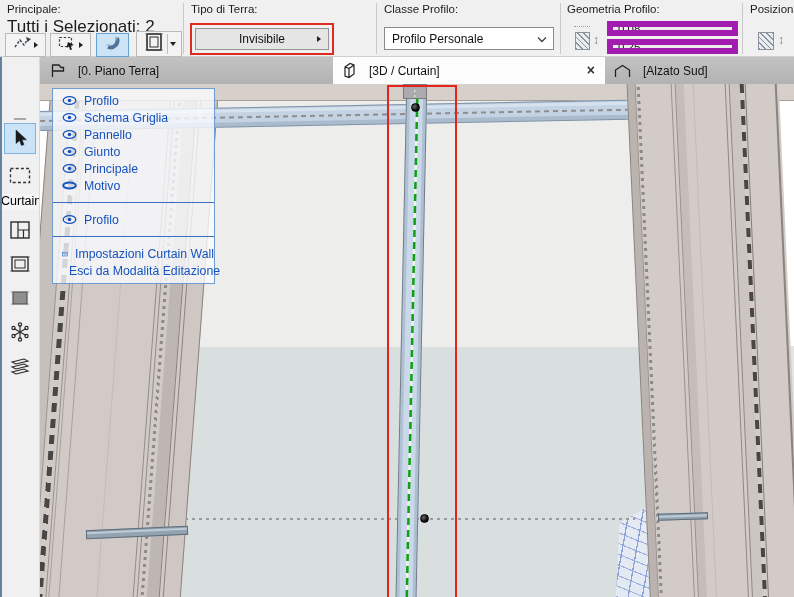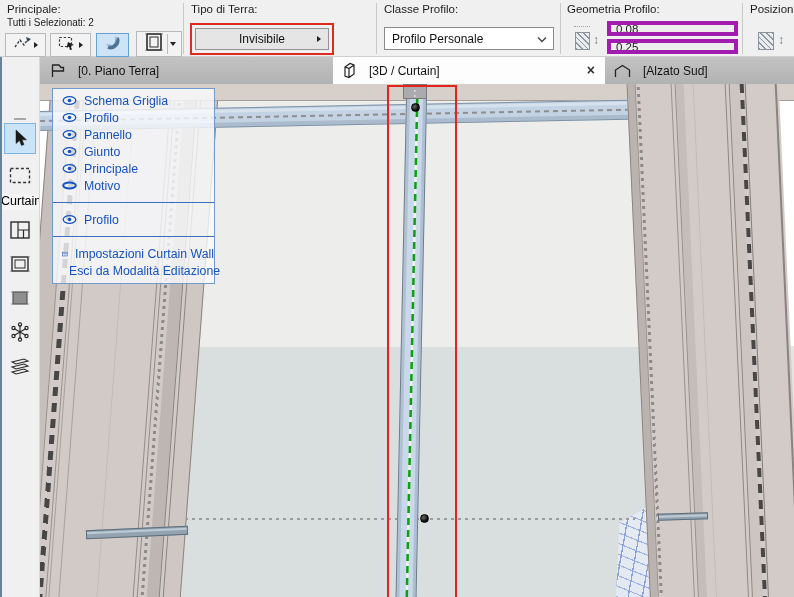--- a/index.html
+++ b/index.html
@@ -4,30 +4,30 @@
 <style>
   * { margin:0; padding:0; box-sizing:border-box; }
   html,body { width:794px; height:597px; overflow:hidden; }
   body { font-family:"Liberation Sans", sans-serif; background:#f0f0f0; position:relative; }
   .abs { position:absolute; }
 
   
   #toolbar { left:0; top:0; width:794px; height:57px; background:#f0f0f0; border-bottom:1px solid #cfcfcf; }
   .tsep { top:3px; width:1px; height:51px; background:#c9c9c9; }
   .tlabel { font-size:11.5px; color:#1c1c1c; white-space:nowrap; }
-  .tstatus { font-size:10px; color:#1c1c1c; white-space:nowrap; }
+  .tstatus { font-size:17px; color:#1c1c1c; white-space:nowrap; }
   .tbtn { height:24px; background:#f3f3f3; border:1px solid #b9b9b9; display:flex; align-items:center; justify-content:center; gap:2px; }
   .tbtn.active { background:#cde4f6; border:1px solid #66a1d2; }
   .chevR { width:0; height:0; border-left:4px solid #222; border-top:3.5px solid transparent; border-bottom:3.5px solid transparent; }
   .chevD { width:0; height:0; border-top:4px solid #222; border-left:3.5px solid transparent; border-right:3.5px solid transparent; }
   #tipoRed { left:190px; top:23px; width:144px; height:32px; border:2px solid #dd2b20; }
   #tipoBtn { left:3px; top:3px; width:134px; height:22px; background:#e5e5e5; border:1px solid #939393; display:flex; align-items:center; font-size:12px; color:#111; padding:0 8px;justify-content:center; }
   #tipoBtn .chevR { position:absolute; right:7px; }
   #classeCombo { left:384px; top:27px; width:170px; height:23px; background:#fff; border:1px solid #8a8a8a; display:flex; align-items:center; font-size:12px; color:#111; padding:0 7px; }
-  .field { width:131px; height:15px; background:#ededed; border:4px solid #a21caf; font-size:11.5px; color:#222; padding:0 5px; line-height:13px; }
+  .field { width:131px; height:15px; background:#ededed; border:6px solid #a21caf; font-size:11.5px; color:#222; padding:0 5px; line-height:13px; }
   .hatchbox { background:repeating-linear-gradient(45deg, rgba(125,135,145,.85) 0 1px, transparent 1px 4px), #e9edf0; border:1px solid #8a939b; }
   .arrV { color:#7b848c; font-size:12px; line-height:12px; }
   .dotH { border-top:1px dotted #9aa3ab; }
 
   
   #tabbar { left:40px; top:57px; width:754px; height:27px; background:linear-gradient(#c3c3c3,#b2b2b2); }
   .tab { height:27px; display:flex; align-items:center; gap:12px; font-size:12px; color:#111; padding:0 8px; }
   .tab.activeTab { background:#fdfdfd; }
   .tabicon { display:block; }
   #tabClose { font-size:14px; color:#333; font-weight:bold; line-height:14px; cursor:default; }
@@ -291,28 +291,28 @@
   <div id="beamR" class="minibeam abs"></div>
   <div id="redrect" class="abs"></div>
 </div>
 
 <div id="menu" class="abs">
   <div class="mi">
     <svg width="15" height="11" viewBox="0 0 15 11">
         <ellipse cx="7.5" cy="5.5" rx="6.3" ry="3.9" fill="none" stroke="#1553c0" stroke-width="1.3"></ellipse>
         <circle cx="7.5" cy="5.5" r="1.8" fill="#1553c0"></circle>
       </svg>
+    <span>Profilo</span>
+  </div>
+  <div class="mi">
+    <svg width="15" height="11" viewBox="0 0 15 11">
+        <ellipse cx="7.5" cy="5.5" rx="6.3" ry="3.9" fill="none" stroke="#1553c0" stroke-width="1.3"></ellipse>
+        <circle cx="7.5" cy="5.5" r="1.8" fill="#1553c0"></circle>
+      </svg>
     <span>Schema Griglia</span>
-  </div>
-  <div class="mi">
-    <svg width="15" height="11" viewBox="0 0 15 11">
-        <ellipse cx="7.5" cy="5.5" rx="6.3" ry="3.9" fill="none" stroke="#1553c0" stroke-width="1.3"></ellipse>
-        <circle cx="7.5" cy="5.5" r="1.8" fill="#1553c0"></circle>
-      </svg>
-    <span>Profilo</span>
   </div>
   <div class="mi">
     <svg width="15" height="11" viewBox="0 0 15 11">
         <ellipse cx="7.5" cy="5.5" rx="6.3" ry="3.9" fill="none" stroke="#1553c0" stroke-width="1.3"></ellipse>
         <circle cx="7.5" cy="5.5" r="1.8" fill="#1553c0"></circle>
       </svg>
     <span>Pannello</span>
   </div>
   <div class="mi">
     <svg width="15" height="11" viewBox="0 0 15 11">

